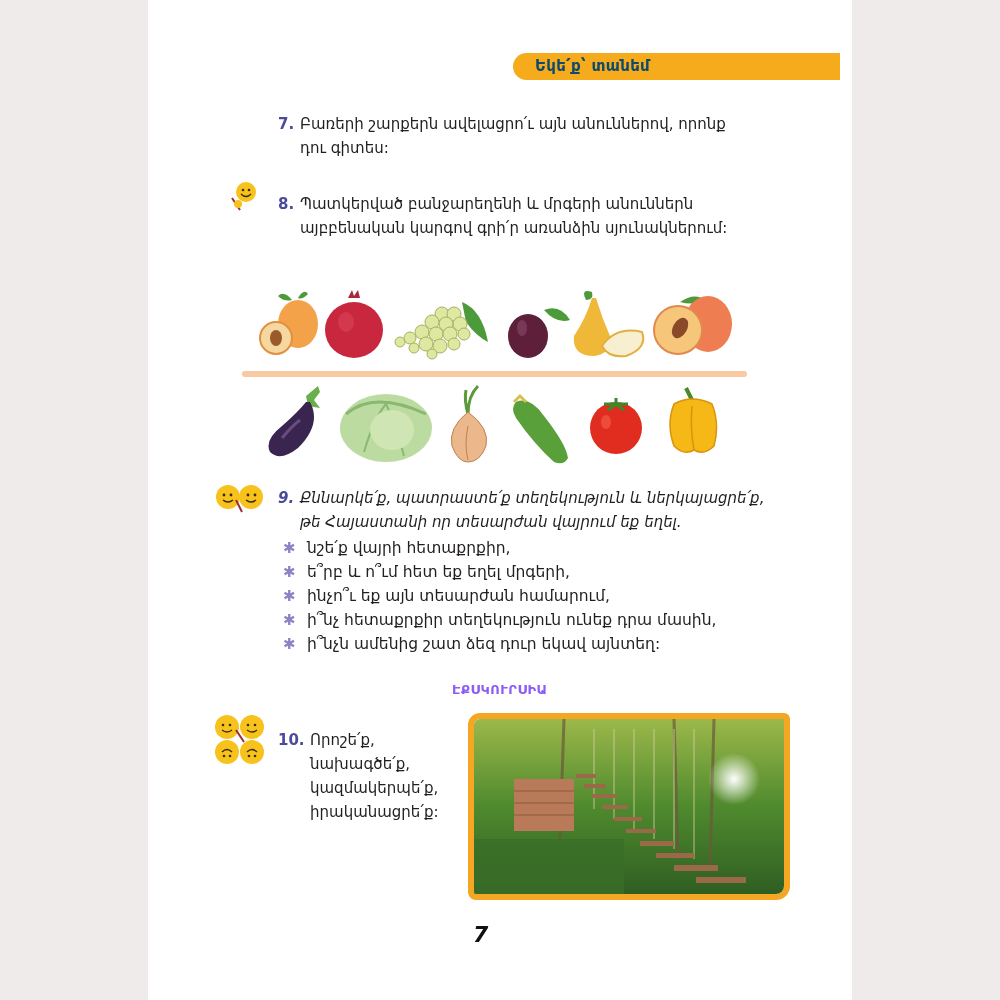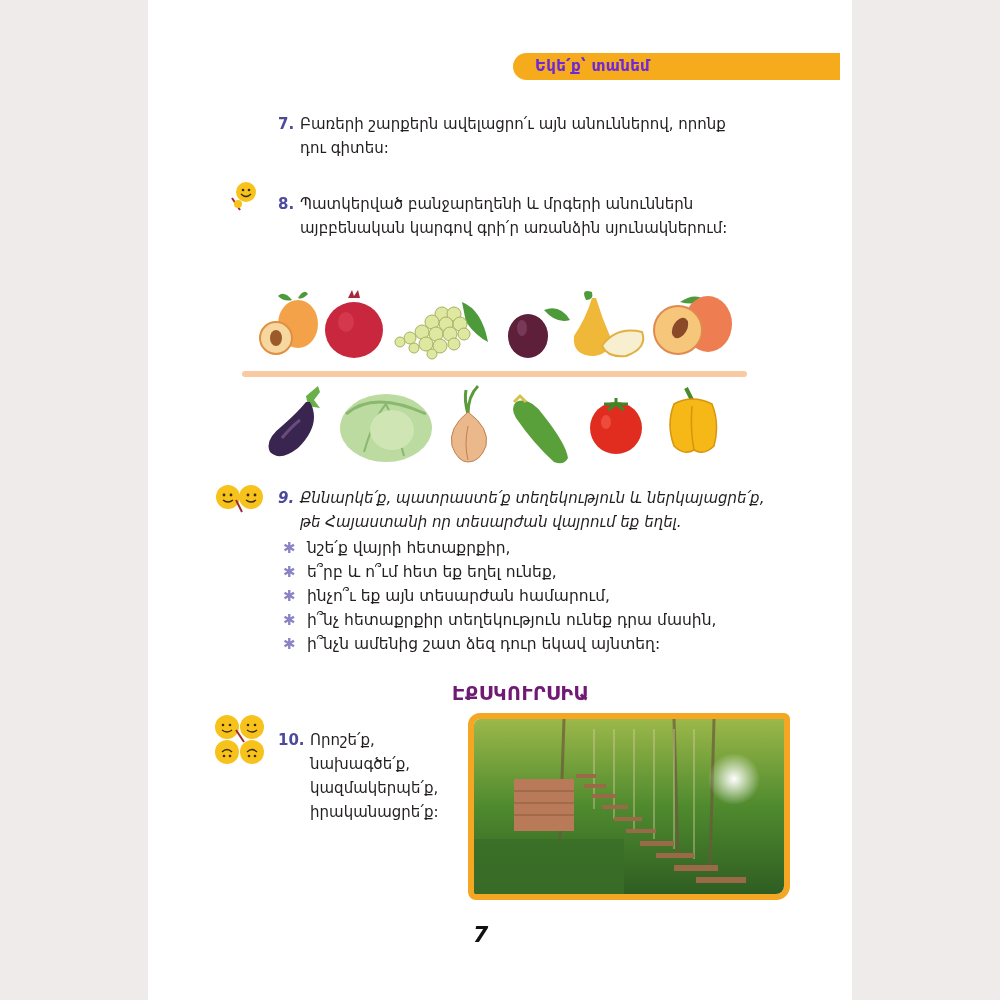--- a/index.html
+++ b/index.html
@@ -9,38 +9,38 @@
     font-family:"DejaVu Sans", sans-serif;
     color:#222;
   }
   .page {
     position:absolute; left:148px; top:0; width:704px; height:1000px;
     background:#ffffff;
   }
   .banner {
     position:absolute; left:513px; top:53px; width:327px; height:27px;
     background:#f6ab1d; border-radius:14px 0 0 14px;
-    color:#6d28d9; font-weight:bold; font-size:15px; line-height:27px;
+    color:#0c4a6e; font-weight:bold; font-size:15px; line-height:27px;
     padding-left:22px; box-sizing:border-box; letter-spacing:0.3px;
   }
   .task { position:absolute; font-size:15px; line-height:24px; color:#231f20; }
   .task .num { color:#4b4a9b; font-weight:bold; display:inline-block; width:22px; }
   .task .num10 { width:32px; }
   .task .line { display:block; }
   .task .indent { padding-left:22px; }
   .t7 { left:278px; top:112px; width:480px; }
   .t8 { left:278px; top:192px; width:480px; }
   .t9 { left:278px; top:486px; width:500px;font-style:italic; }
   .t10 { left:278px; top:728px; width:180px; }
   .t10 .indent { padding-left:32px; }
   .bullets { position:absolute; left:283px; top:536px; list-style:none; margin:0; padding:0; font-size:15.5px; line-height:24px; color:#231f20; }
   .bullets li { display:flex; align-items:center; }
   .bullets .star { color:#8b84c4; width:24px; font-size:15px; font-weight:bold; }
   .excursion-title {
-    position:absolute; left:452px; top:682px; color:#701a75; font-weight:bold; font-size:19px; letter-spacing:0.5px;
+    position:absolute; left:452px; top:682px; color:#8b5cf6; font-weight:bold; font-size:13px; letter-spacing:0.5px;
   }
   .divider {
     position:absolute; left:242px; top:371px; width:505px; height:6px; background:#f9c9a2; border-radius:3px;
   }
   .photo {
     position:absolute; left:468px; top:713px; width:310px; height:175px;
     border:6px solid #f5a623; border-radius:12px 6px 14px 8px;
     overflow:hidden;
   }
   .page-number {
@@ -179,21 +179,21 @@
   <span class="line indent">թե Հայաստանի որ տեսարժան վայրում եք եղել.</span>
 </div>
 
 <ul class="bullets">
   <li>
       <span class="star">✱</span>
       <span>նշե՛ք վայրի հետաքրքիր,</span>
     </li>
   <li>
       <span class="star">✱</span>
-      <span>ե՞րբ և ո՞ւմ հետ եք եղել ունեք,</span>
+      <span>ե՞րբ և ո՞ւմ հետ եք եղել մրգերի,</span>
     </li>
   <li>
       <span class="star">✱</span>
       <span>ինչո՞ւ եք այն տեսարժան համարում,</span>
     </li>
   <li>
       <span class="star">✱</span>
       <span>ի՞նչ հետաքրքիր տեղեկություն ունեք դրա մասին,</span>
     </li>
   <li>

